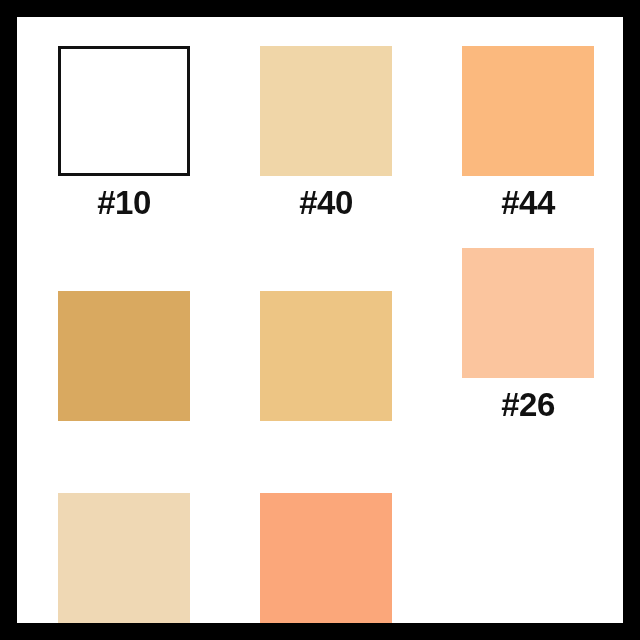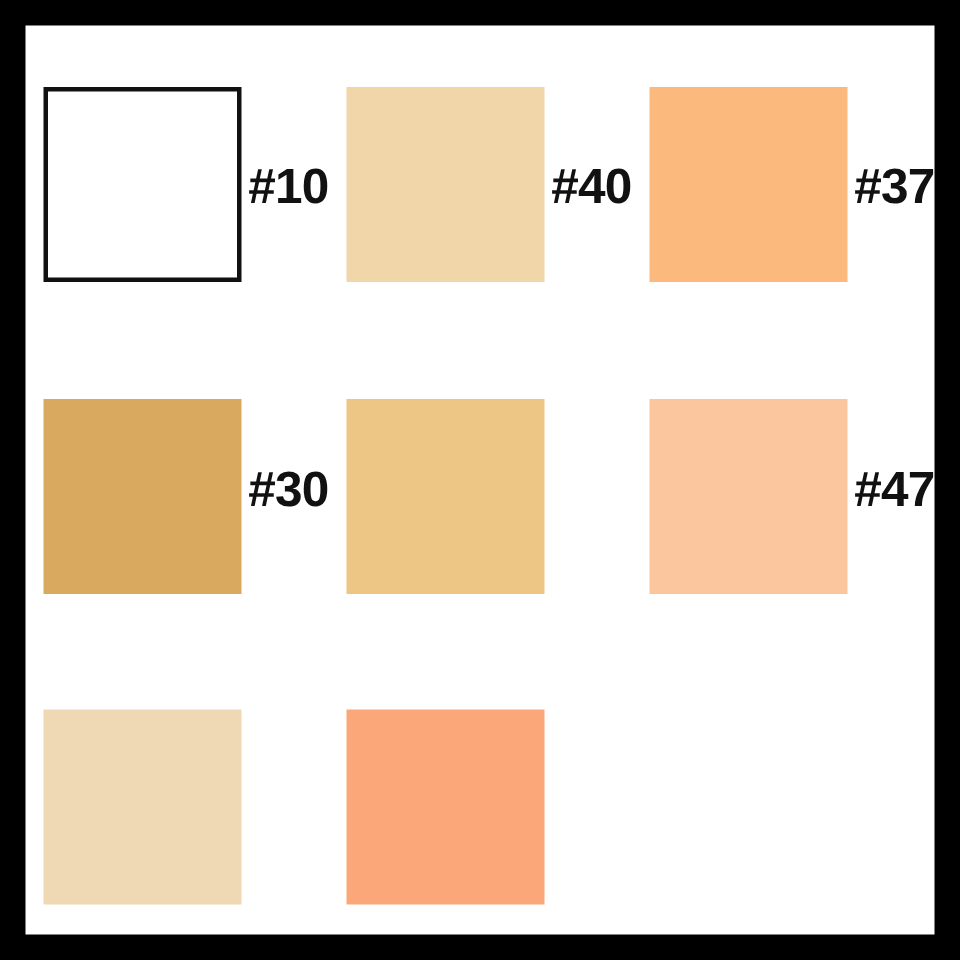--- a/index.html
+++ b/index.html
@@ -38,23 +38,23 @@
     top: 0;
     width: 606px;
     height: 606px;
     display: grid;
     grid-template-columns: repeat(3, 1fr);
     grid-template-rows: repeat(3, 1fr);
   }
   .swatch-cell {
     position: relative;
     display: flex;
-    flex-direction: row;
+    flex-direction: column;
     align-items: center;
-    justify-content: space-between;
+    justify-content: flex-end;
     margin-left: 12px;
   }
   .swatch-chip {
     width: 132px;
     height: 130px;
     box-sizing: border-box;
     margin-top: 9px;
   }
   .swatch-chip.outlined {
     border: 3px solid #111111;
@@ -86,35 +86,34 @@
         <div class="swatch-label">#10</div>
       </div>
 
       <div class="swatch-cell">
         <div class="swatch-chip" style="background-color: rgb(240, 214, 168);"></div>
         <div class="swatch-label">#40</div>
       </div>
 
       <div class="swatch-cell">
         <div class="swatch-chip" style="background-color: rgb(251, 185, 126);"></div>
-        <div class="swatch-label">#37</div>
+        <div class="swatch-label">#44</div>
       </div>
 
       <div class="swatch-cell">
         <div class="swatch-chip" style="background-color: rgb(217, 169, 96);"></div>
-        <div class="swatch-label">#30</div>
       </div>
 
       <div class="swatch-cell">
         <div class="swatch-chip" style="background-color: rgb(237, 197, 132);"></div>
       </div>
 
       <div class="swatch-cell">
         <div class="swatch-chip" style="background-color: rgb(251, 197, 158);"></div>
-        <div class="swatch-label">#47</div>
+        <div class="swatch-label">#26</div>
       </div>
 
 
       <div class="swatch-cell">
         <div class="swatch-chip" style="background-color: rgb(239, 216, 180);"></div>
       </div>
 
       <div class="swatch-cell">
         <div class="swatch-chip" style="background-color: rgb(251, 167, 122);"></div>
       </div>

